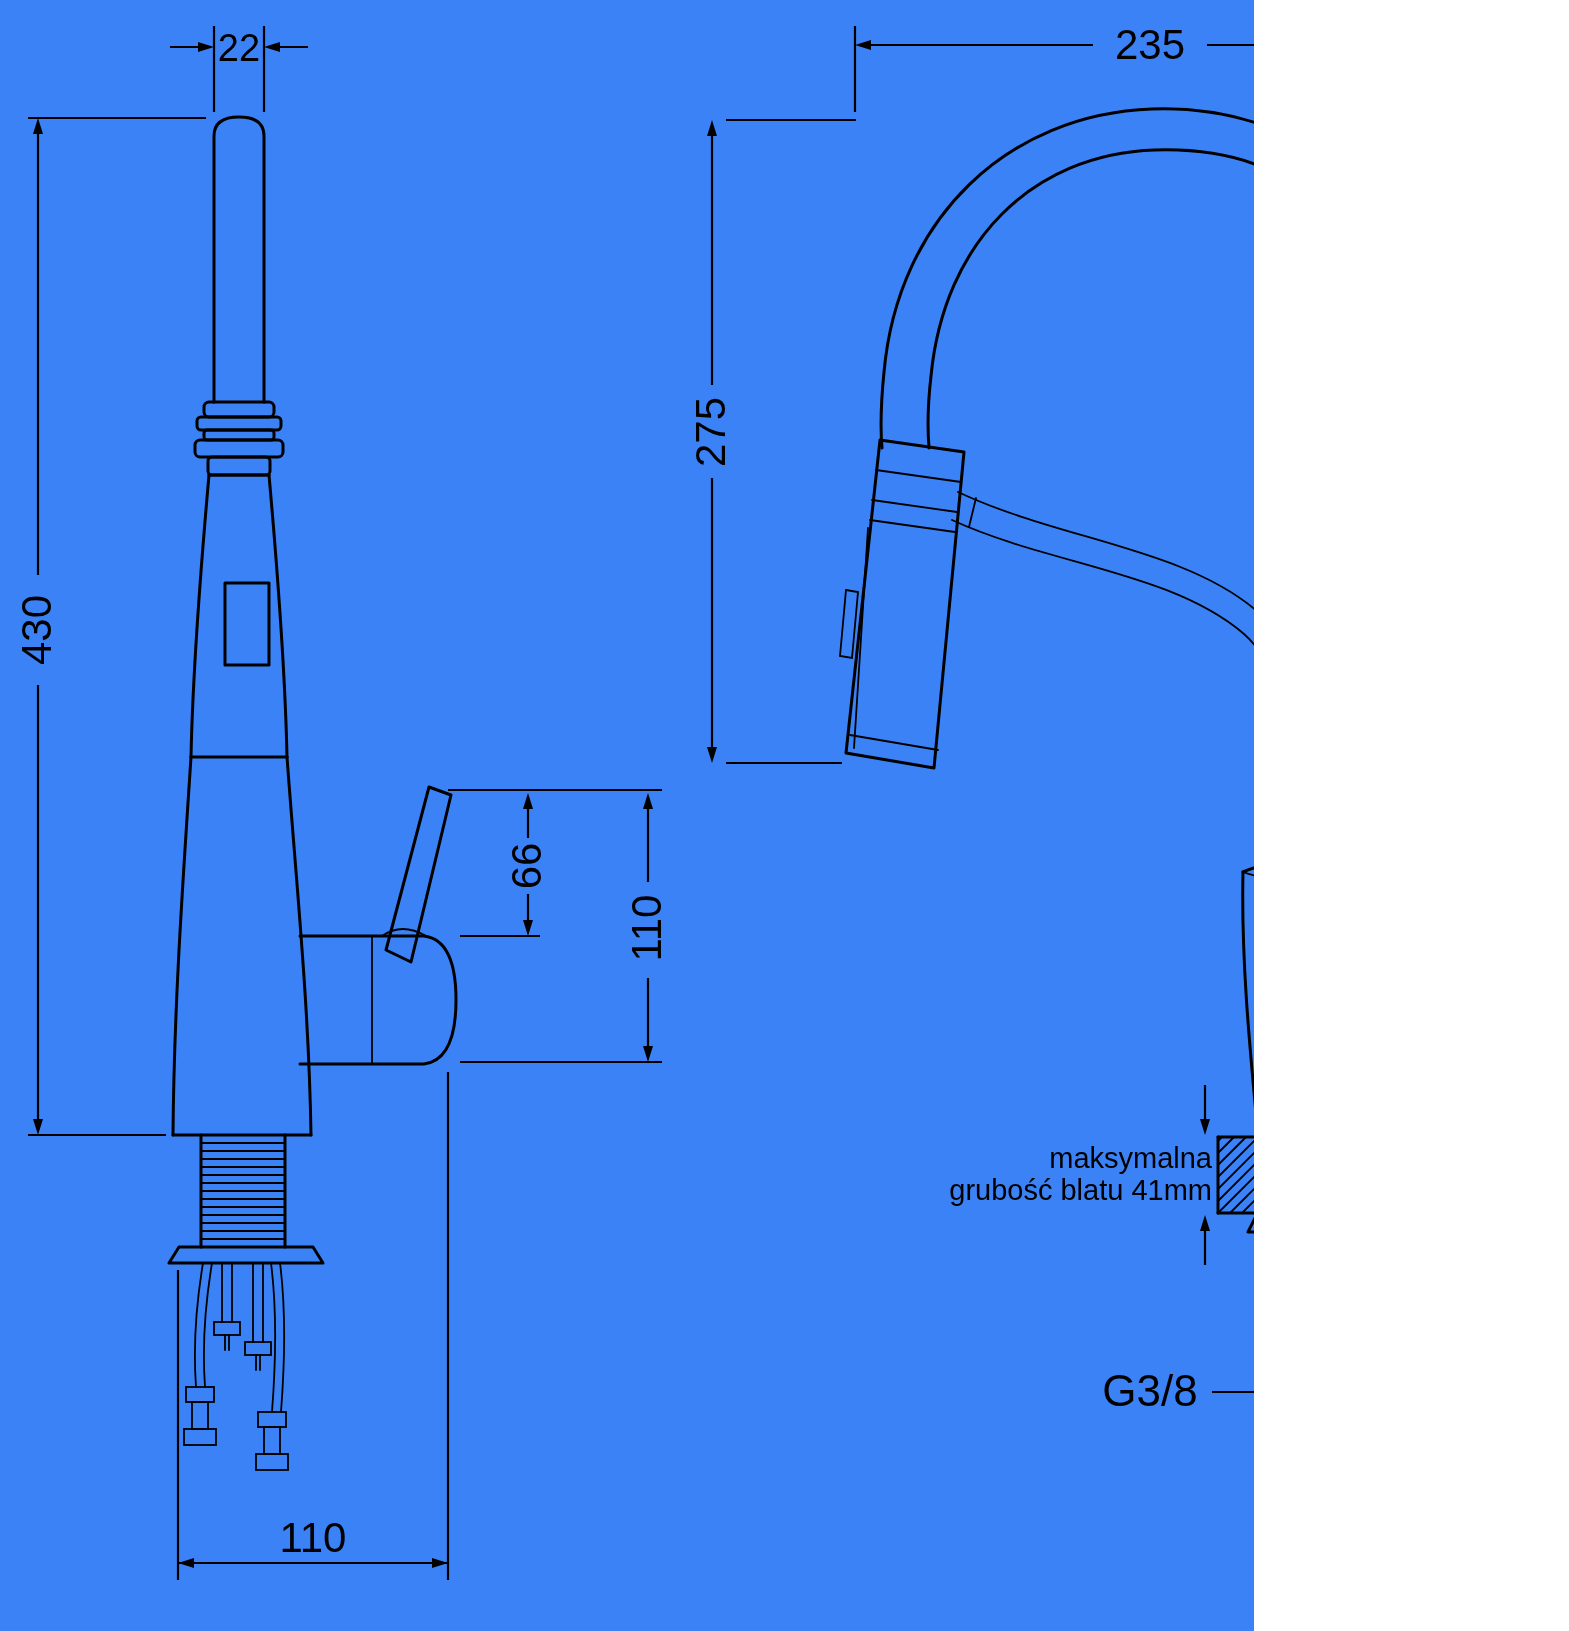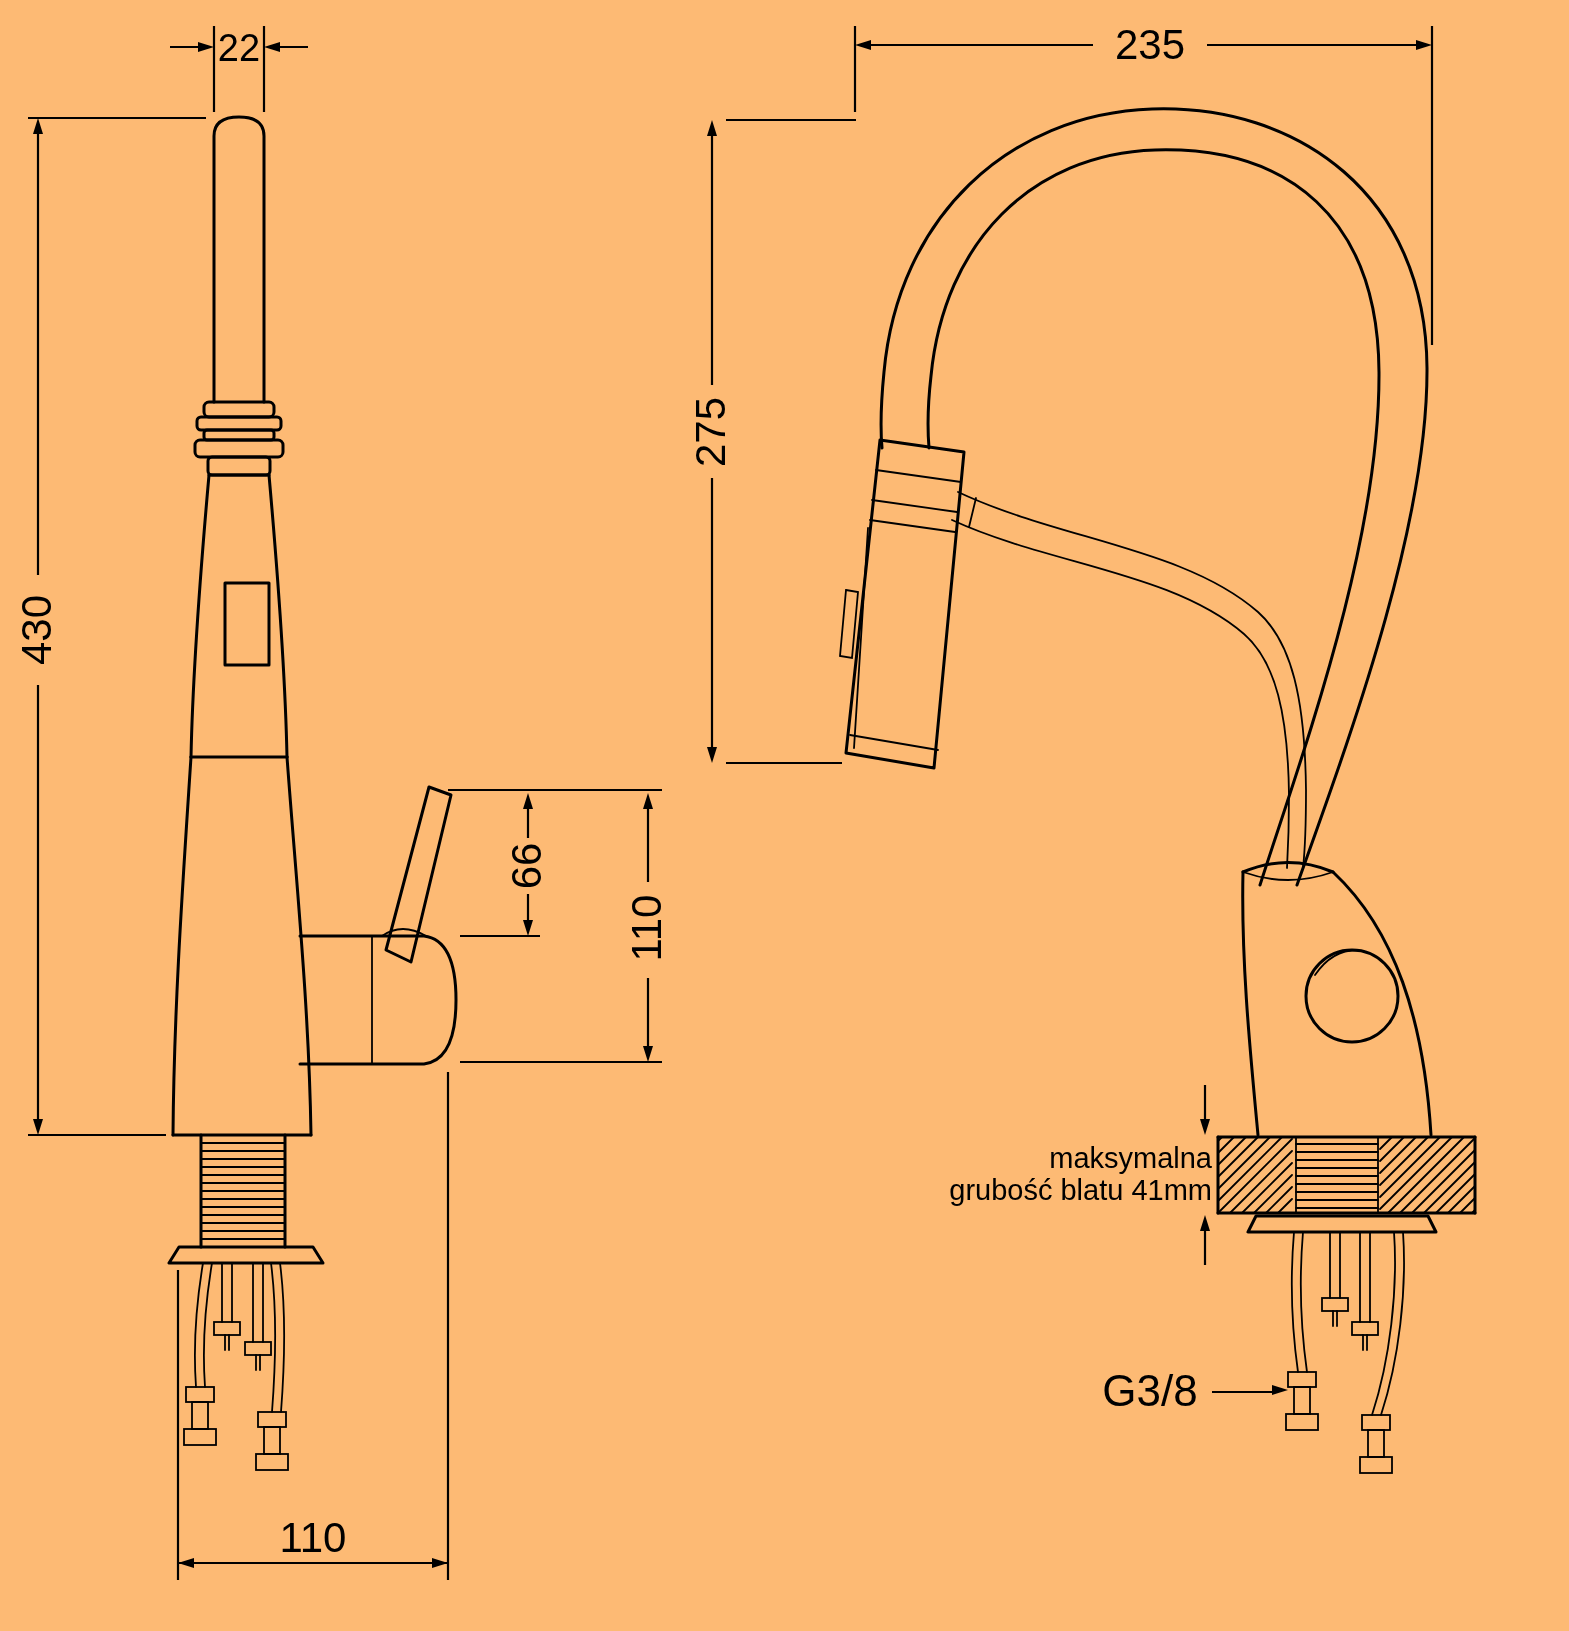--- a/index.html
+++ b/index.html
@@ -1,16 +1,16 @@
 <!DOCTYPE html>
 <html><head>
 <meta charset="utf-8">
 <style>
   html,body{margin:0;padding:0;background:#ffffff}
-  .canvas{position:relative;width:1569px;height:1631px;background:#fdba74;
+  .canvas{position:relative;width:1254px;height:1631px;background:#3b82f6;
           font-family:"Liberation Sans",sans-serif;overflow:hidden}
   svg{display:block}
   .ol{fill:none;stroke:#000;stroke-width:3;stroke-linecap:round;stroke-linejoin:round}
   .fine{fill:none;stroke:#000;stroke-width:1.8;stroke-linecap:round}
   .dim{fill:none;stroke:#000;stroke-width:2.2;stroke-linecap:butt}
   .solid{fill:#000;stroke:none}
   .dimtext{font-size:42px;fill:#000;text-anchor:middle;font-family:"Liberation Sans",sans-serif}
   .dimtext.small{font-size:38px}
   .notetext{font-size:29px;fill:#000;text-anchor:end;font-family:"Liberation Sans",sans-serif}
   .g38text{font-size:44px;fill:#000;text-anchor:middle;font-family:"Liberation Sans",sans-serif}

